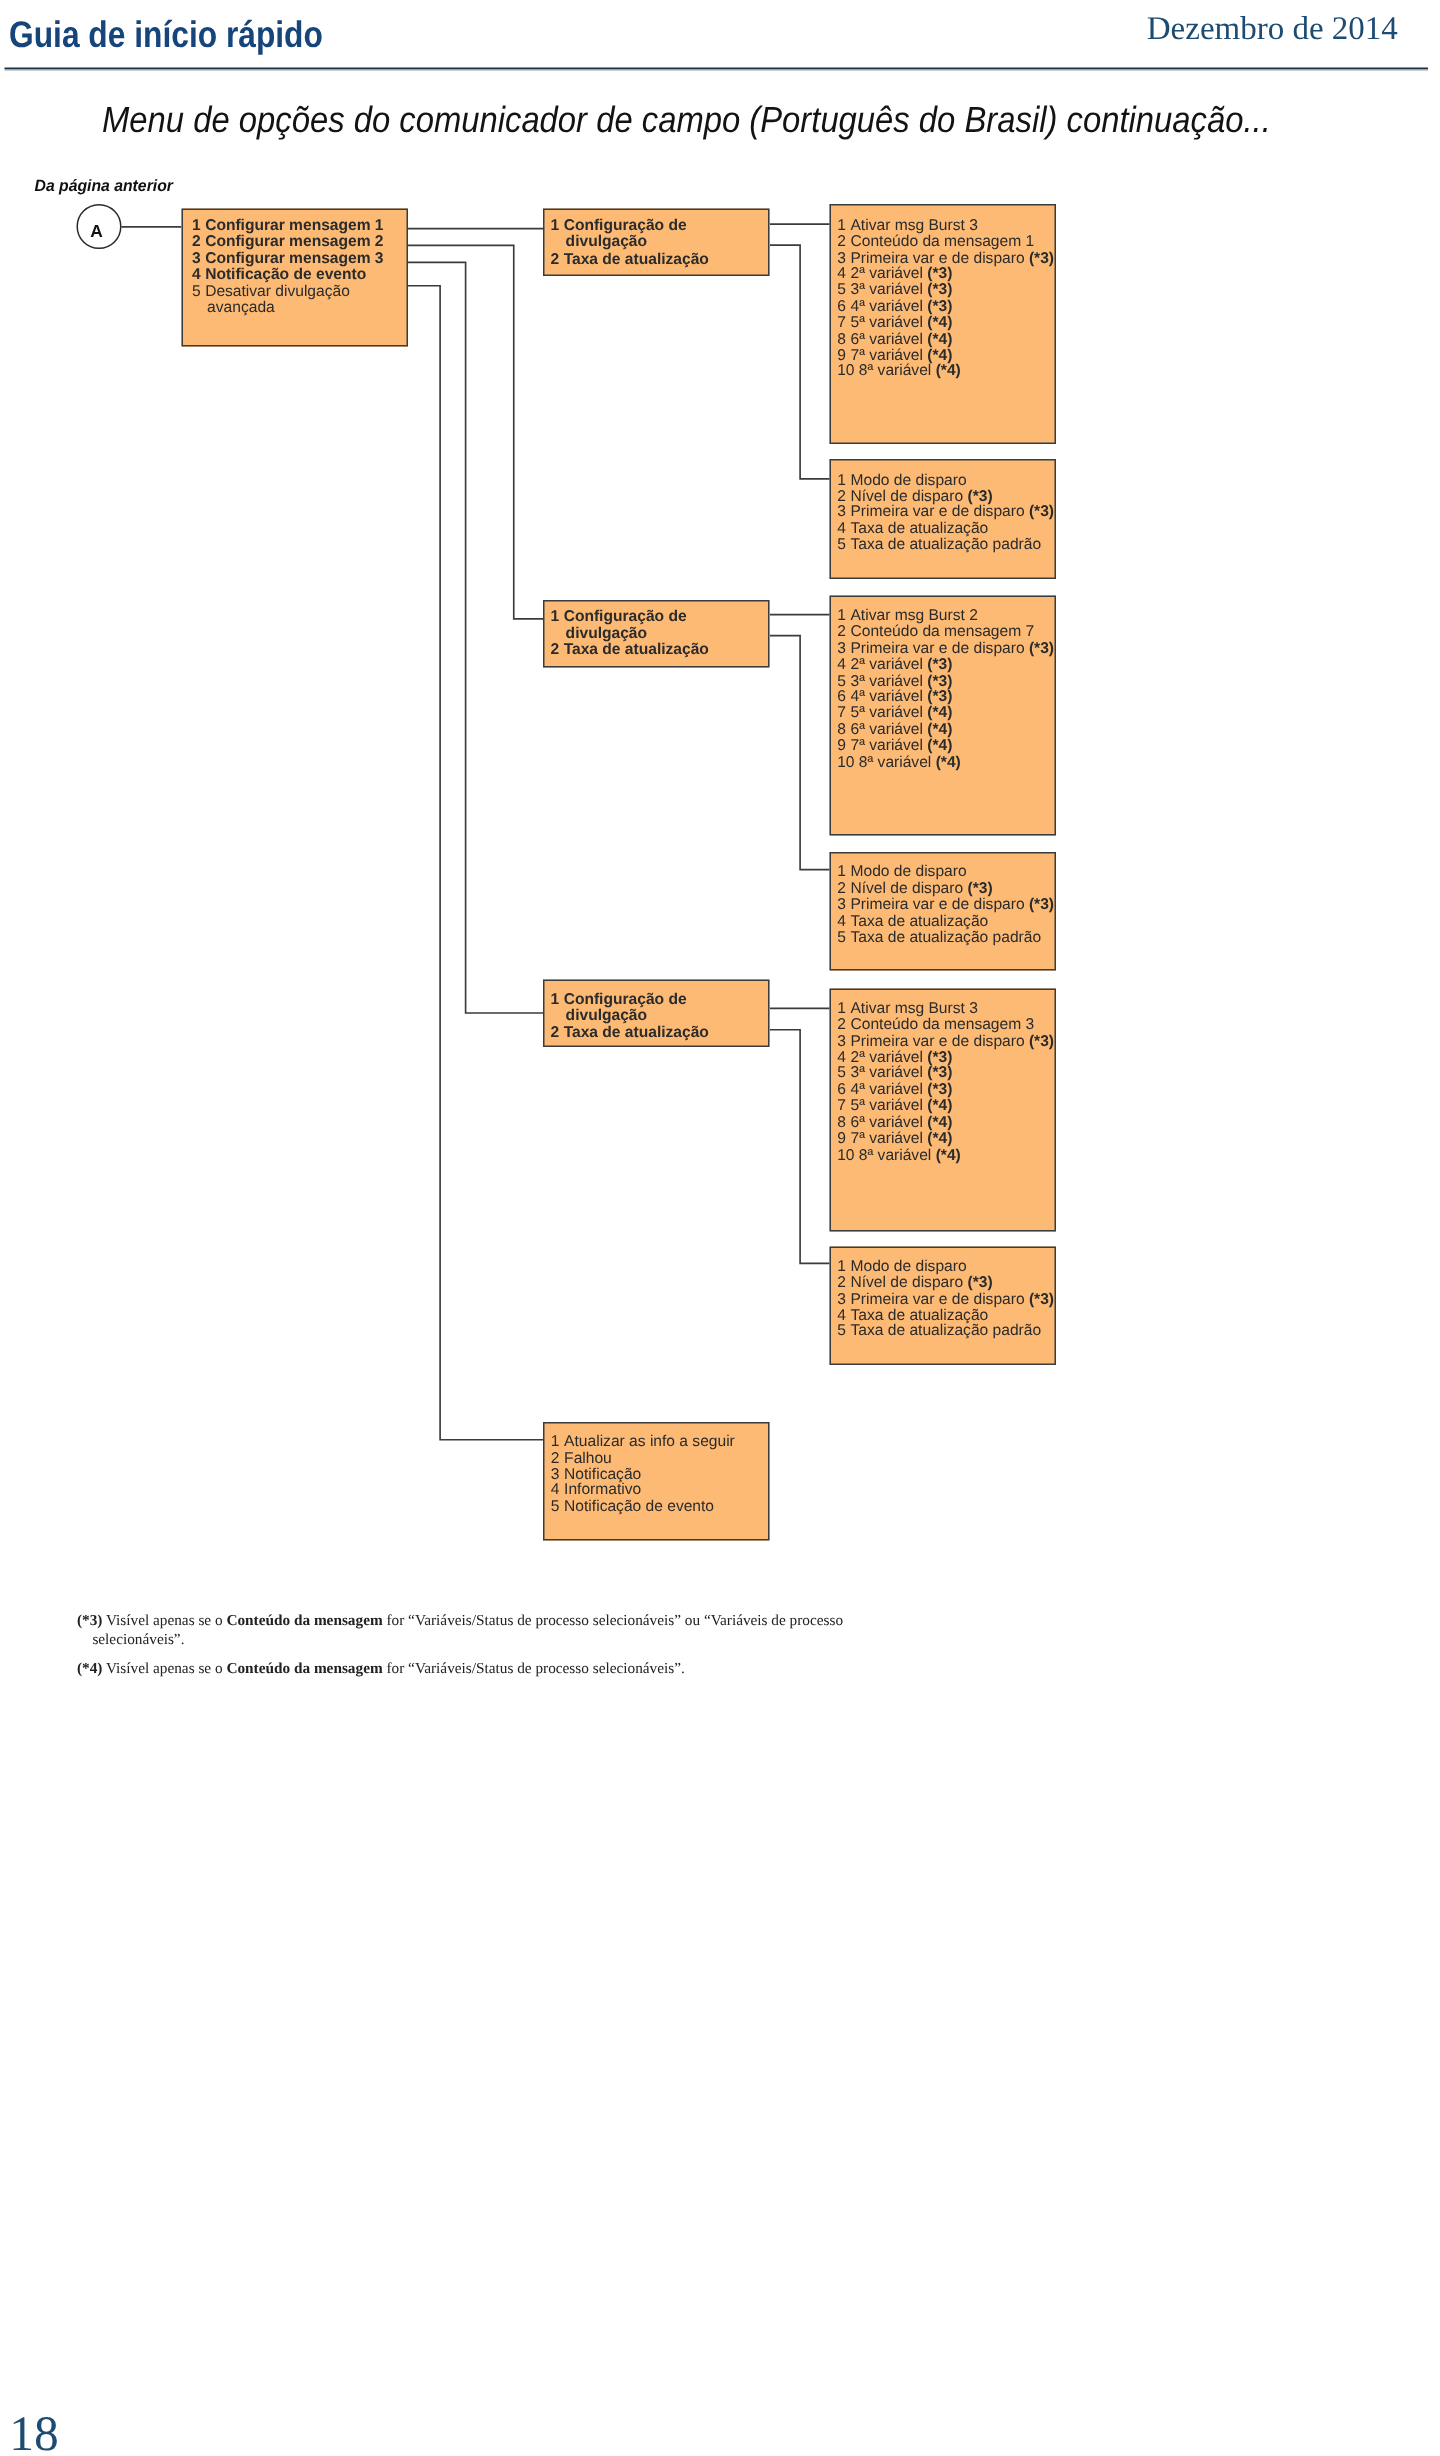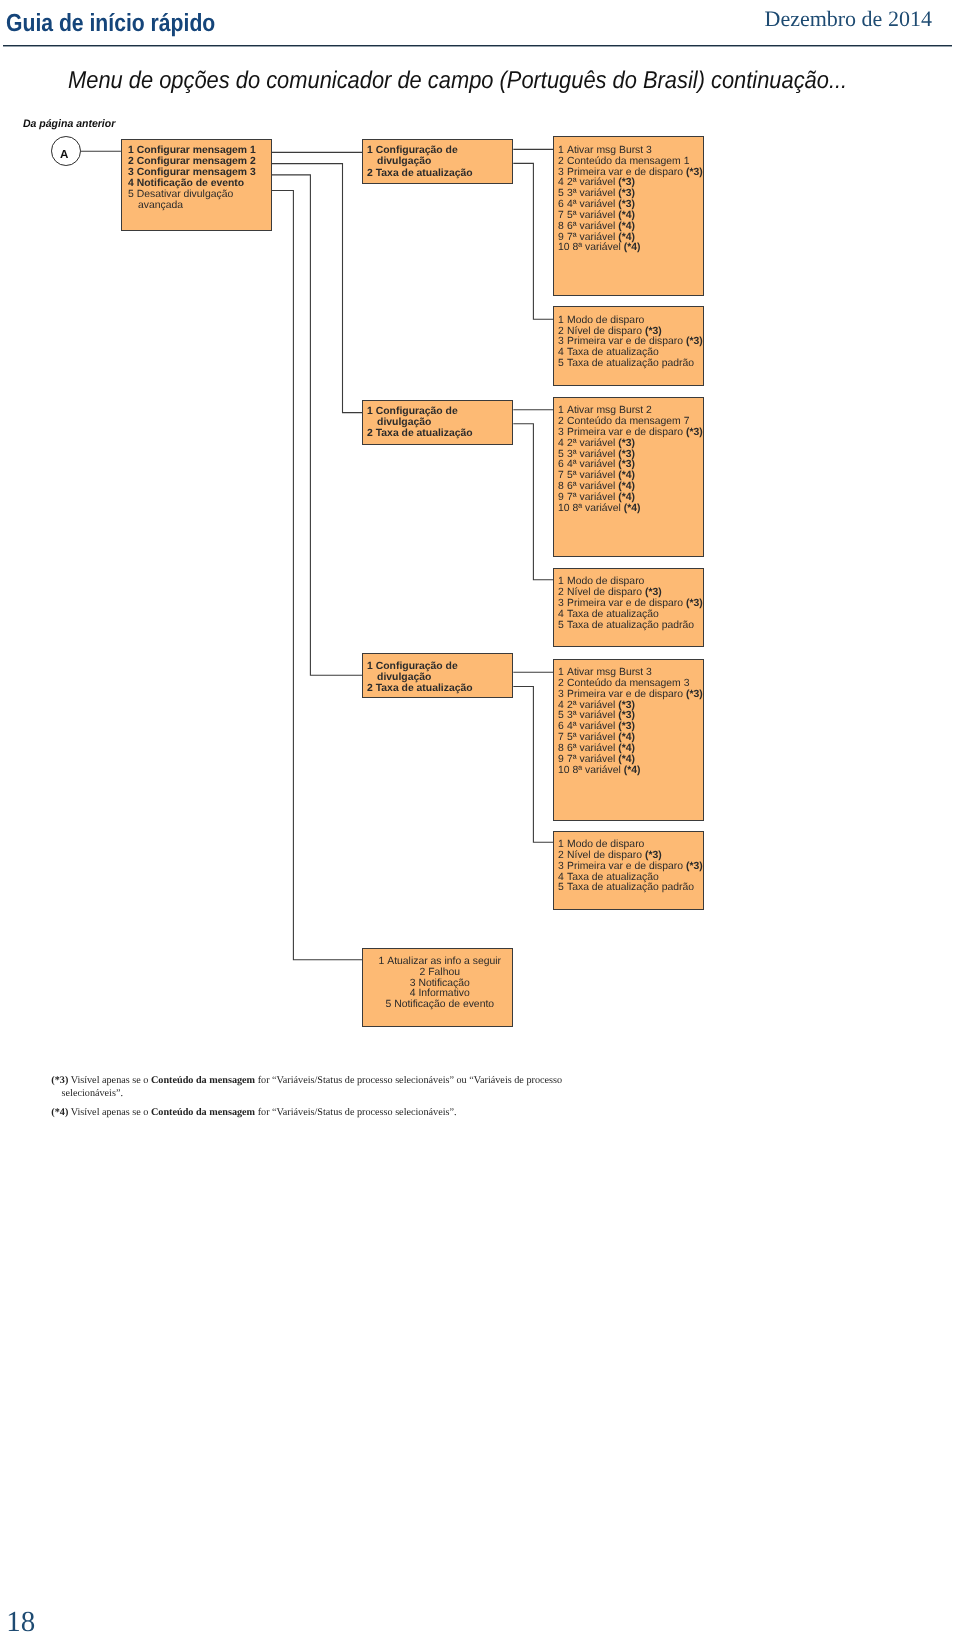--- a/index.html
+++ b/index.html
@@ -49,21 +49,21 @@
   #footnotes{position:absolute;left:51.3px;top:1075.4px;width:516px;
              font-size:10.2px;line-height:12.2px;color:#222;
              font-family:Liberation Serif, serif;}
   #footnotes p{margin:0;padding-left:10.3px;text-indent:-10.3px;}
   #footnotes .fn2{margin-top:7.3px;}
   #footnotes b{font-weight:700;}
 
   
   #pagenum{position:absolute;left:6.2px;top:1612px;height:20px;overflow:visible;
            font-family:"Liberation Serif",serif;
-           font-size:29px;line-height:0.72;color:var(--page-number-blue,#1e4b72);}
+           font-size:33px;line-height:0.72;color:var(--page-number-blue,#1e4b72);}
 </style>
 </head>
 <body>
 
 <div class="page">
 
   <div id="hdr-left">Guia de início rápido</div>
   <div id="hdr-right">Dezembro de 2014</div>
   <div id="hdr-rule"></div>
 
@@ -184,21 +184,21 @@
     <div class="box" id="trigger-box-3" style="left:553.1px;top:830.6px;width:151.0px;height:79.6px;">
       <div class="list" style="padding-left:4.0px;padding-top:8.5px;--numw:8.9px;--lh:10.83px;">
           <div class="row"><span class="n">1</span><span class="tx">Modo de disparo</span></div>
           <div class="row"><span class="n">2</span><span class="tx">Nível de disparo <span class="sup">(*3)</span></span></div>
           <div class="row"><span class="n">3</span><span class="tx">Primeira var e de disparo <span class="sup">(*3)</span></span></div>
           <div class="row"><span class="n">4</span><span class="tx">Taxa de atualização</span></div>
           <div class="row"><span class="n">5</span><span class="tx">Taxa de atualização padrão</span></div>
         </div>
     </div>
     <div class="box" id="event-box" style="left:362.2px;top:947.5px;width:151.0px;height:79.0px;">
-      <div class="list" style="padding-left:4.0px;padding-top:8.5px;text-align:center;--numw:8.9px;--lh:10.83px;">
+      <div class="list" style="padding-left:4.0px;padding-top:8.5px;--numw:8.9px;--lh:10.83px;">
           <div class="row"><span class="n">1</span><span class="tx">Atualizar as info a seguir</span></div>
           <div class="row"><span class="n">2</span><span class="tx">Falhou</span></div>
           <div class="row"><span class="n">3</span><span class="tx">Notificação</span></div>
           <div class="row"><span class="n">4</span><span class="tx">Informativo</span></div>
           <div class="row"><span class="n">5</span><span class="tx">Notificação de evento</span></div>
         </div>
     </div>
 
   </div>
 

